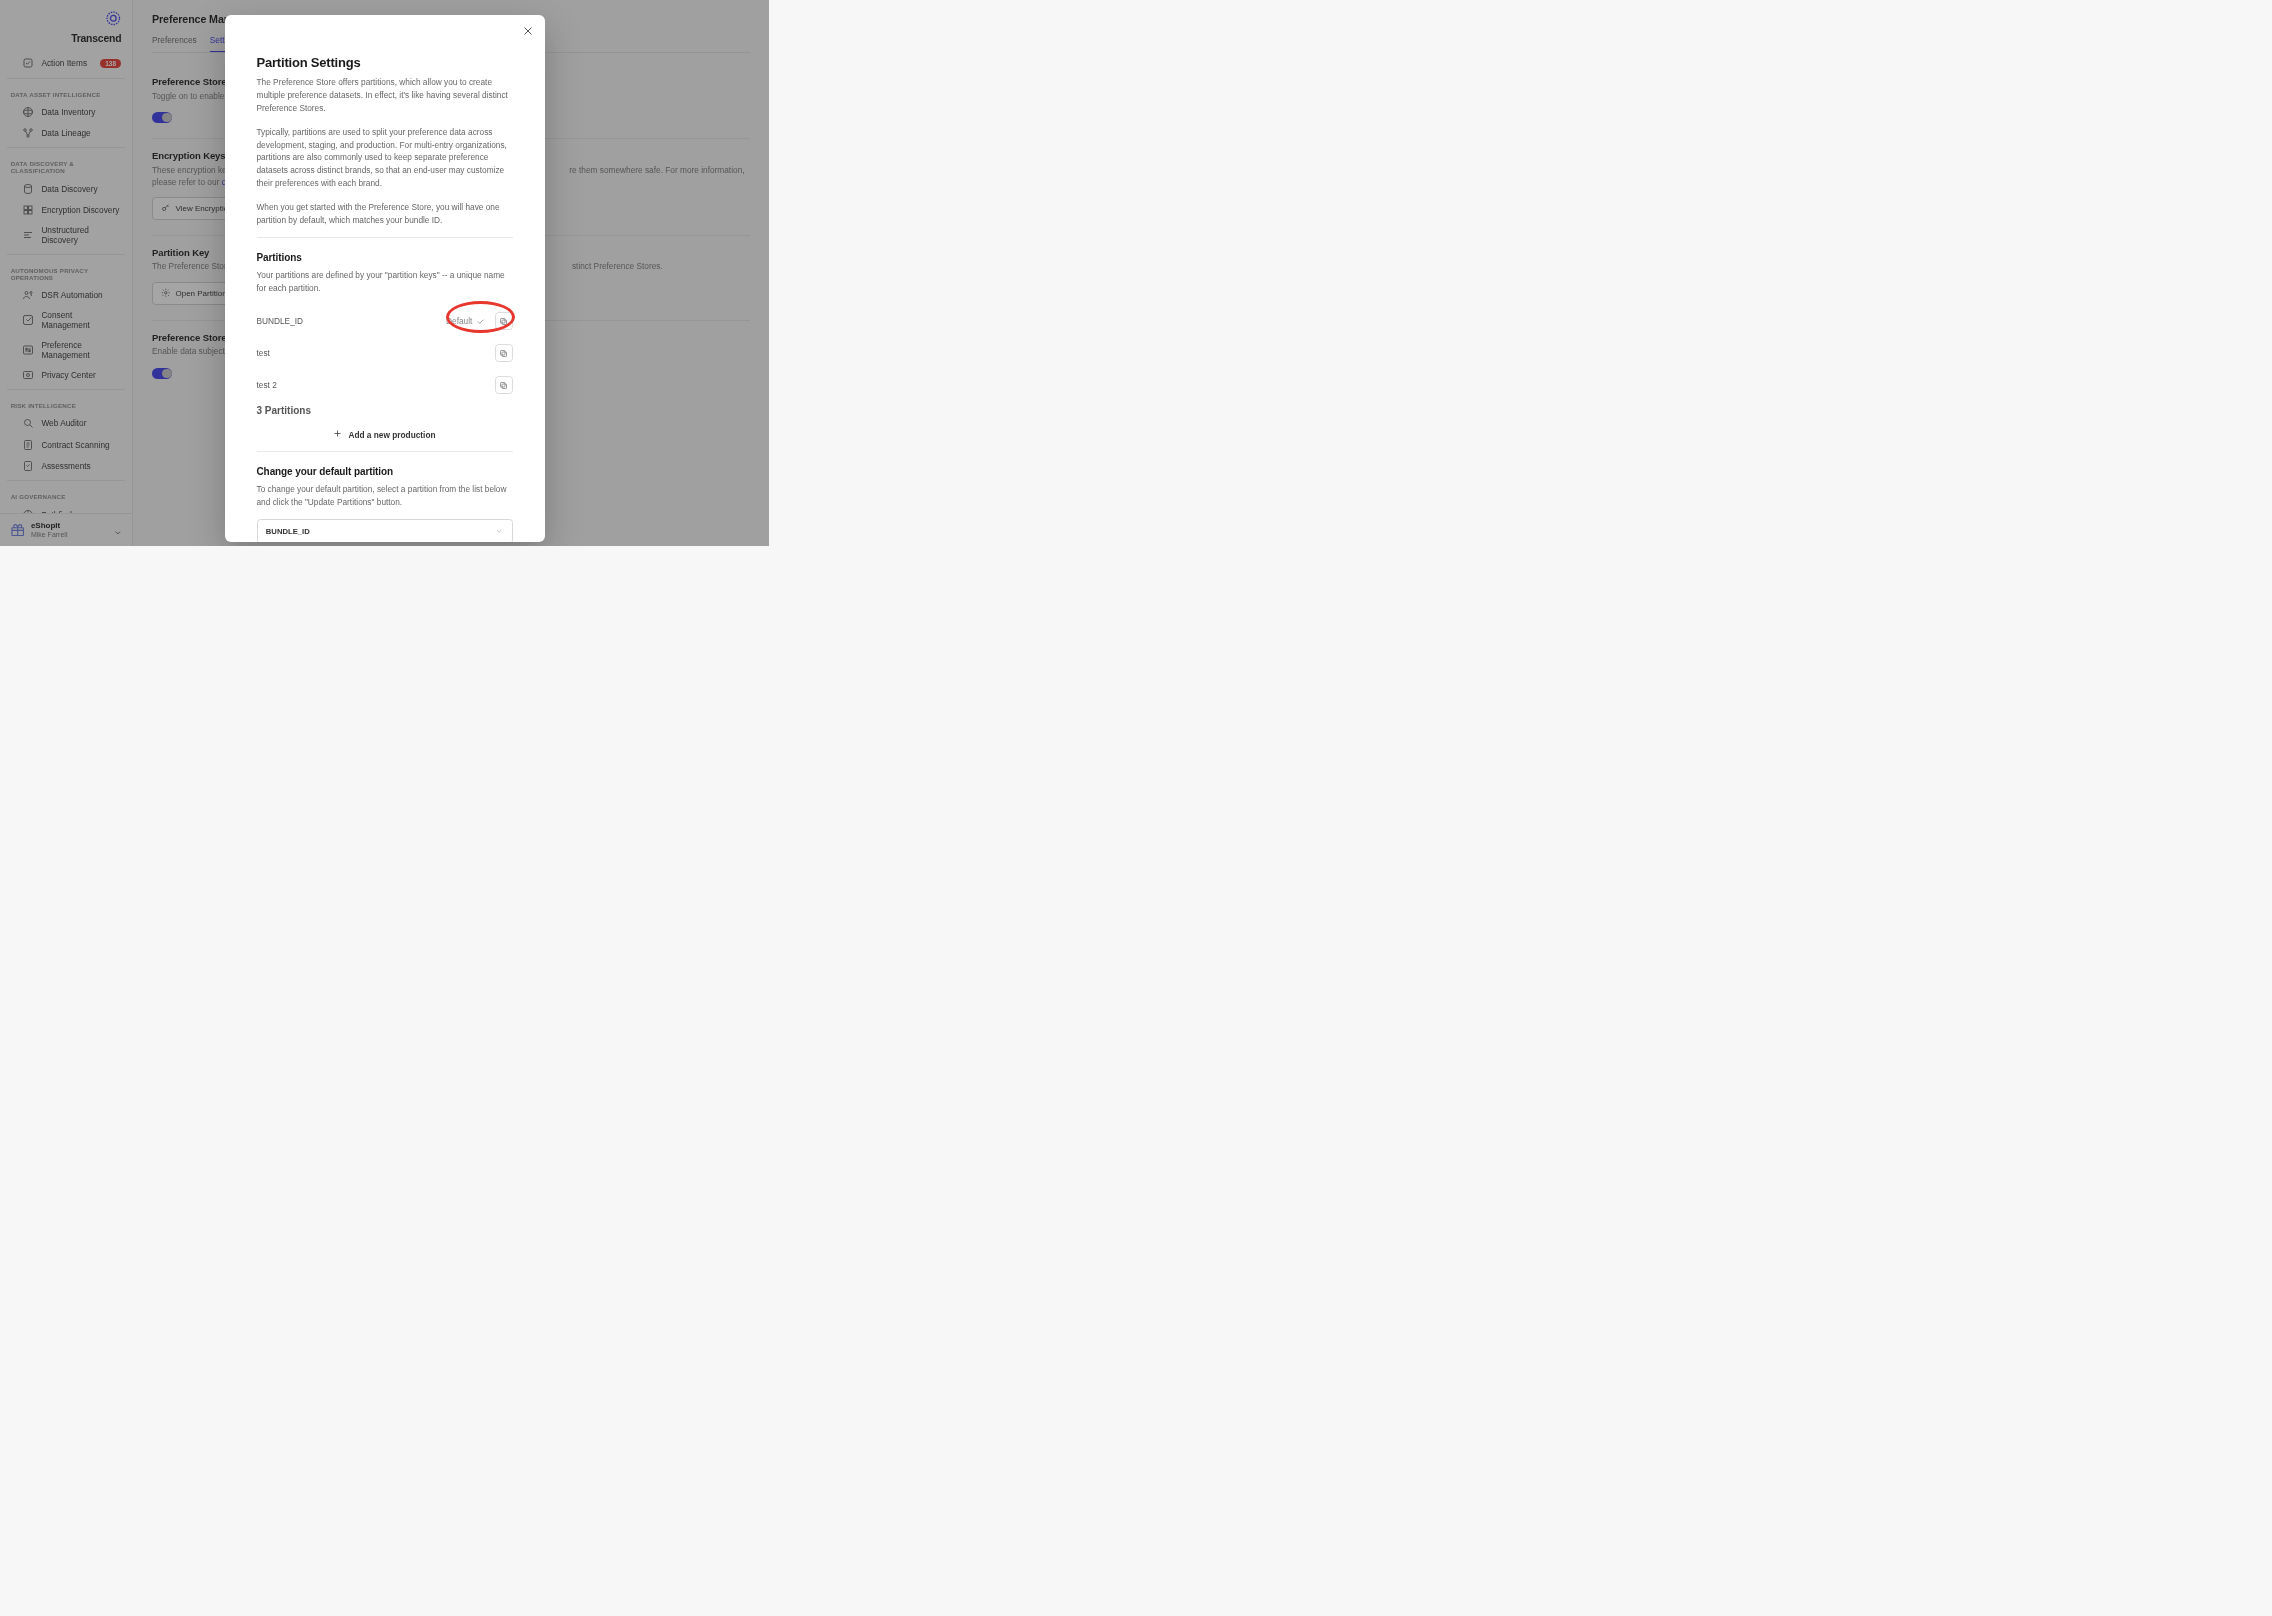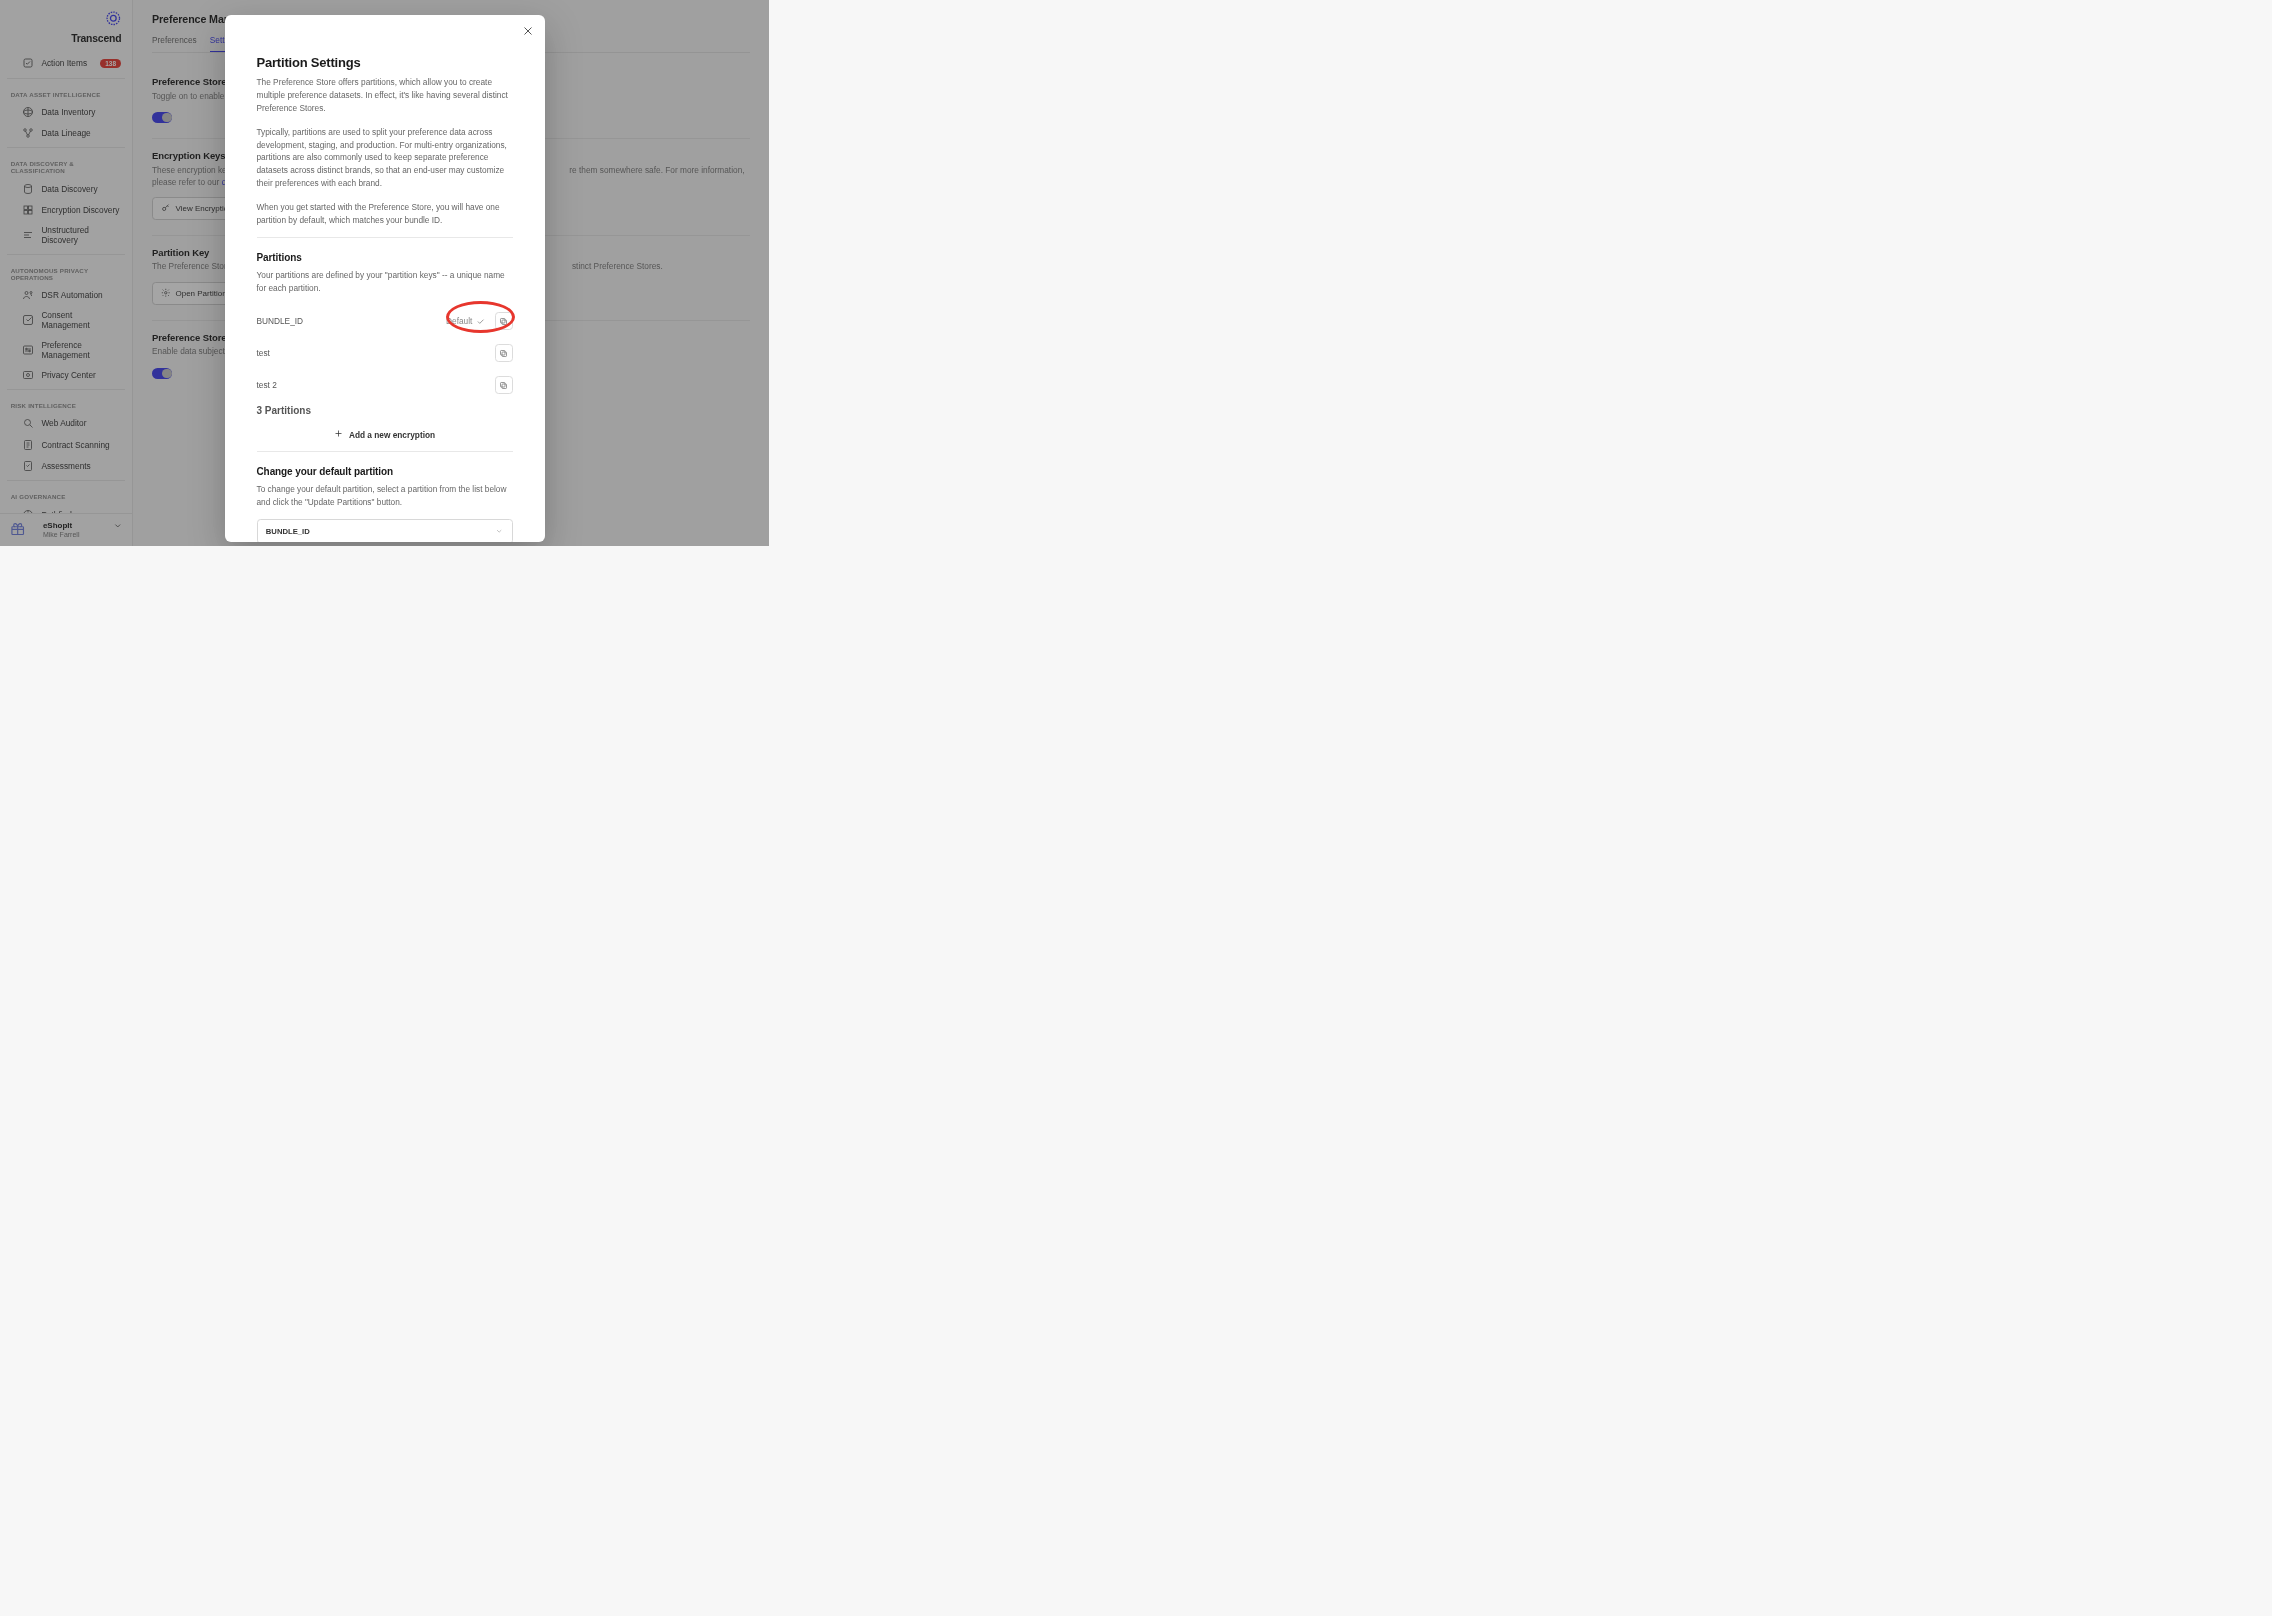--- a/index.html
+++ b/index.html
@@ -26,21 +26,21 @@
 .logo-text { font-weight: 700; font-size: 10.4px; letter-spacing: -0.2px; }
 .sb-item { display: flex; align-items: center; gap: 7.7px; padding: 4.7px 10.7px; color: #333; cursor: pointer; font-size: 8.3px; margin-left: 11px; }
 .sb-item .icon { width: 12px; height: 12px; display:flex; align-items:center; justify-content:center; color:#555; }
 .badge { margin-left: auto; background: #e7362d; color: #fff; border-radius: 6px; font-size: 6.5px; font-weight:600; padding: 1.2px 5.3px; }
 .sb-heading { font-size: 6.2px; font-weight: 600; letter-spacing: 0.2px; color: #888; padding: 8.3px 10.7px 3.6px; text-transform: uppercase; }
 .sb-sep { border-top: 0.6px solid #e5e5e5; margin: 3.6px 7px; }
 .sidebar-inner { flex:1; overflow-y:auto; }
 .org-switch {
   border-top: 0.6px solid #e5e5e5;
   padding: 7px 9.5px;
-  display:flex; align-items:flex-start; gap:18px;
+  display:flex; align-items:flex-end; gap:6px;
 }
 .org-icon { width:15.4px; height:15.4px; color:#6b7bdc; }
 .org-text { display:flex; flex-direction:column; line-height:1.2; }
 .org-name { font-weight:600; font-size:8px; }
 .org-user { font-size:7px; color:#777; }
 .org-chev { margin-left:auto; color:#555; }
 
 .main { flex:1; padding: 13px 19px; overflow-y:auto; }
 .page-title { font-size: 10.7px; font-weight: 700; margin-bottom: 6px; letter-spacing:-0.1px;}
 .tabs { display:flex; gap:13px; border-bottom:0.6px solid #e2e2e2; margin-bottom: 13px; }
@@ -402,21 +402,21 @@
             </svg>
           </span>
         </div>
       </div>
 
     <div class="part-count">3 Partitions</div>
     <div class="add-part">
       <span><svg viewBox="0 0 24 24" fill="none" stroke="currentColor" stroke-width="2">
             <path d="M12 4v16M4 12h16"></path>
           </svg></span>
-      <span>Add a new encryption</span>
+      <span>Add a new production</span>
     </div>
     <hr class="m-hr">
     <div class="m-h2">Change your default partition</div>
     <p class="m-para">To change your default partition, select a partition from the list below and click the "Update Partitions" button.</p>
     <div class="select-box">
       <span>BUNDLE_ID</span>
       <span class="chev"><svg width="8.3" height="8.3" viewBox="0 0 24 24" fill="none" stroke="currentColor" stroke-width="2">
             <path d="M6 9l6 6 6-6"></path>
           </svg></span>
     </div>

